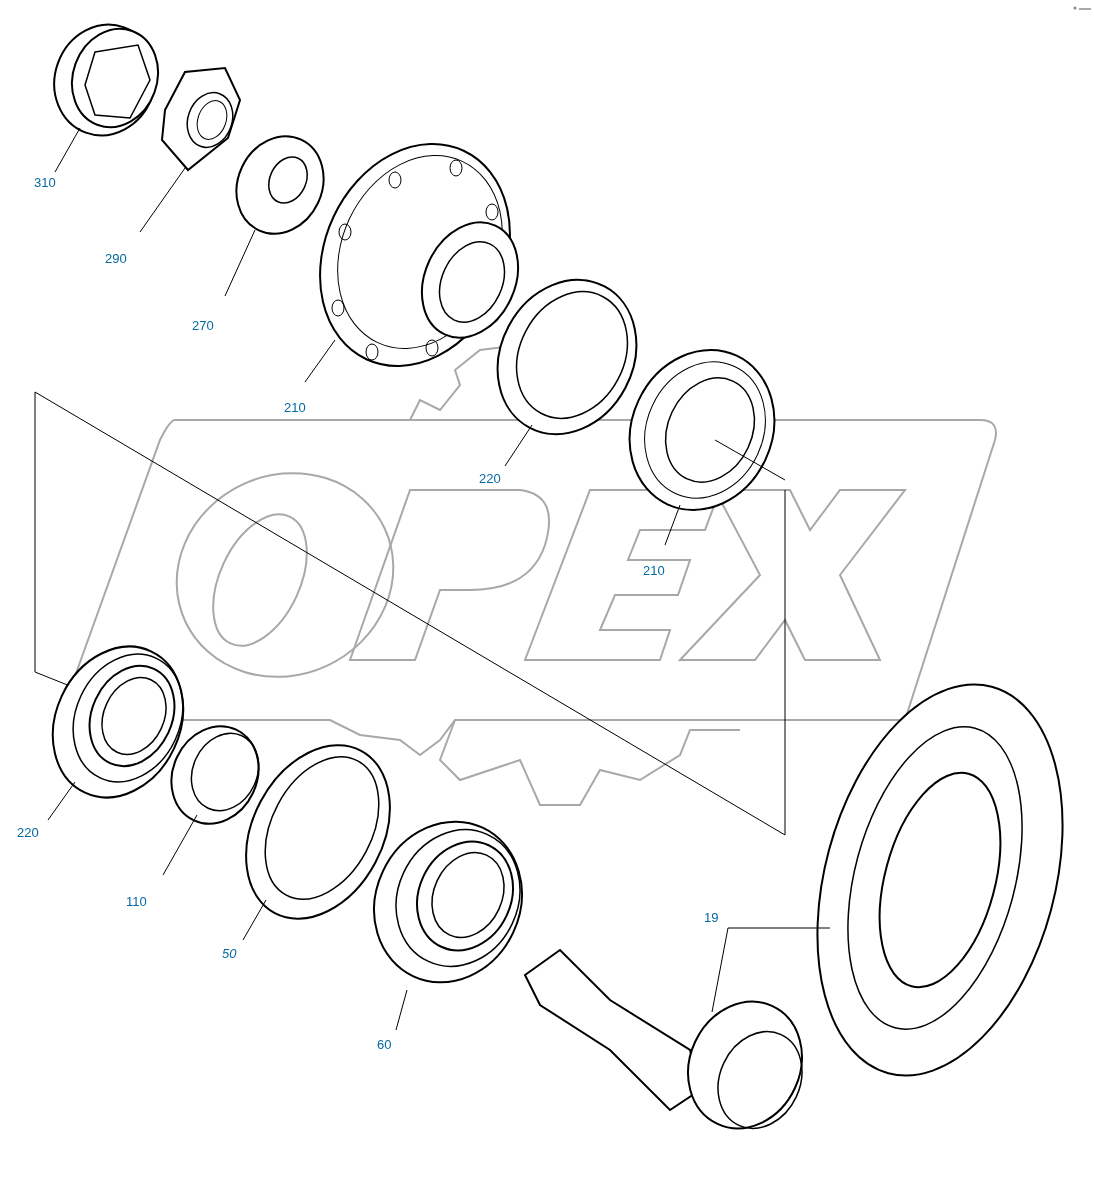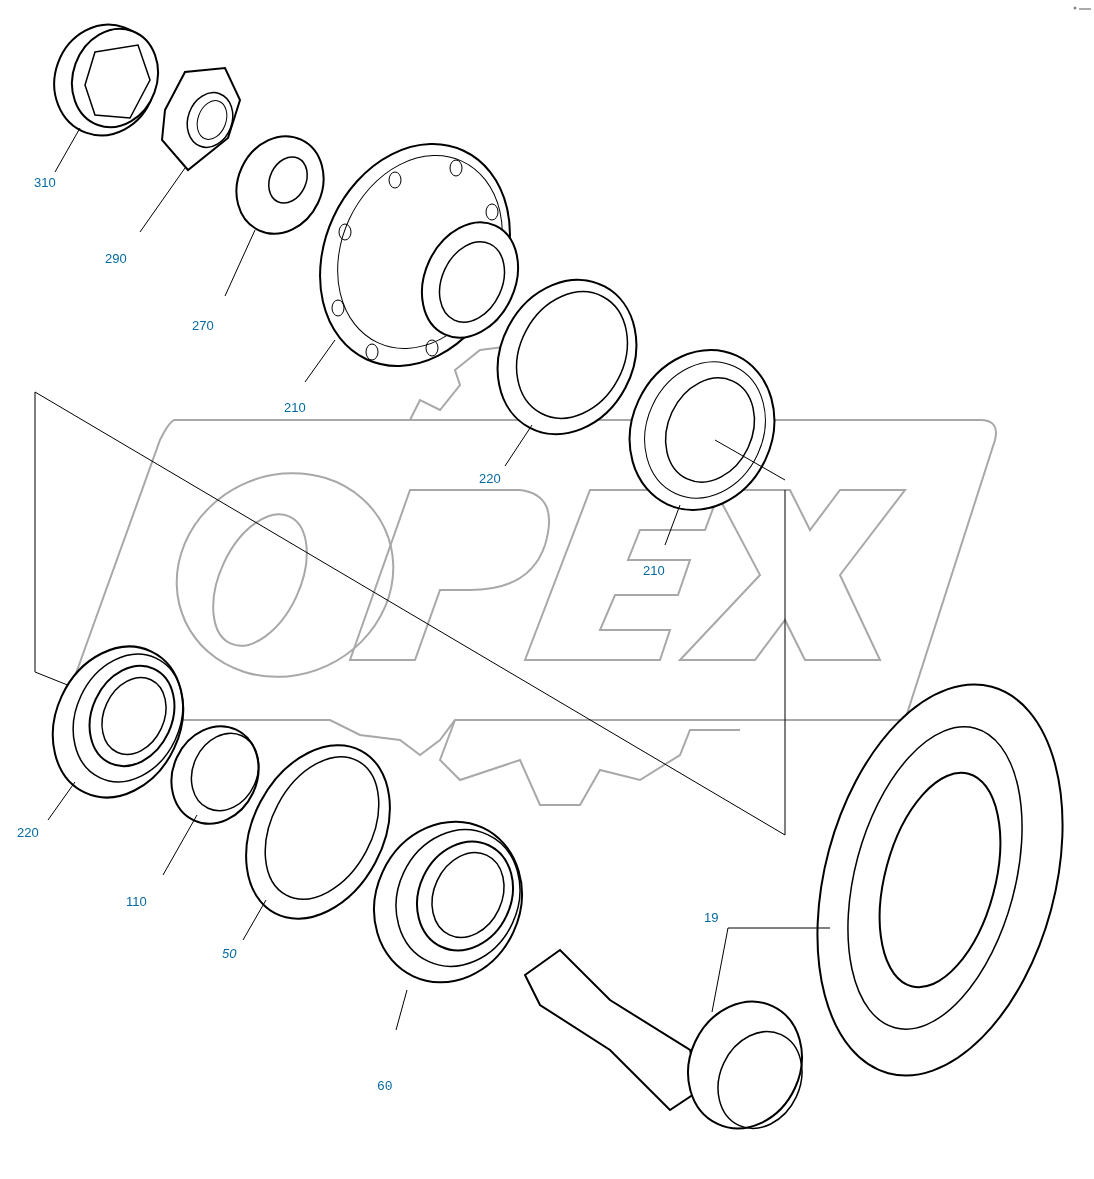--- a/index.html
+++ b/index.html
@@ -132,14 +132,14 @@
 
 <div class="label" style="left:34px;top:176px;">310</div>
 <div class="label" style="left:105px;top:252px;">290</div>
 <div class="label" style="left:192px;top:319px;">270</div>
 <div class="label" style="left:284px;top:391px;margin-top:10px;">210</div>
 <div class="label" style="left:479px;top:472px;">220</div>
 <div class="label" style="left:643px;top:564px;">210</div>
 <div class="label" style="left:17px;top:826px;">220</div>
 <div class="label" style="left:126px;top:895px;">110</div>
 <div class="label" style="left:222px;top:947px;font-style:italic;">50</div>
-<div class="label" style="left:377px;top:1080px;font-family:Liberation Mono, monospace;">60</div>
+<div class="label" style="left:377px;top:1038px;">60</div>
 <div class="label" style="left:704px;top:911px;">19</div>
 
 </body></html>

